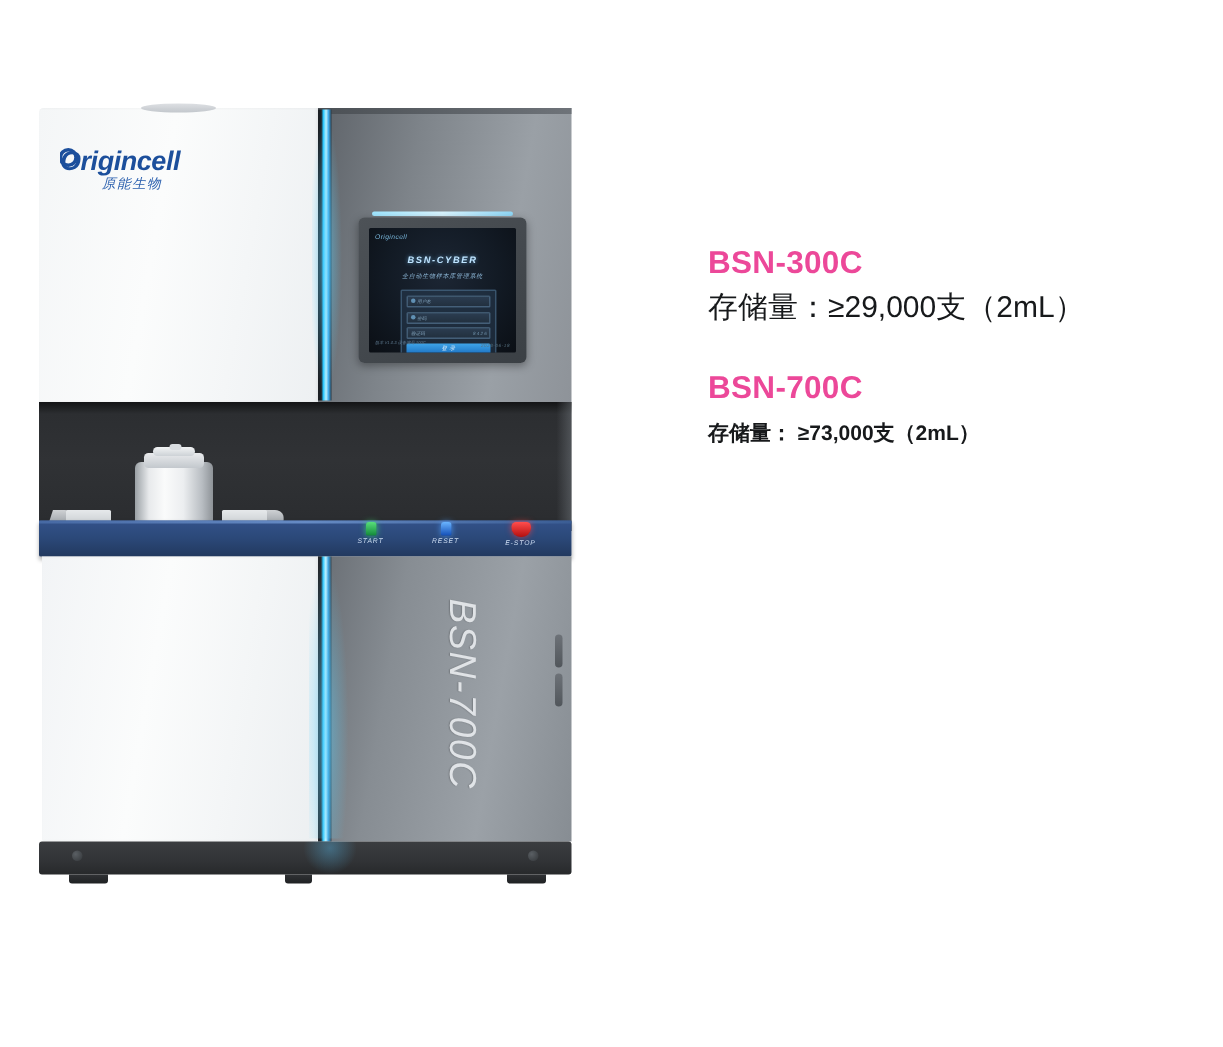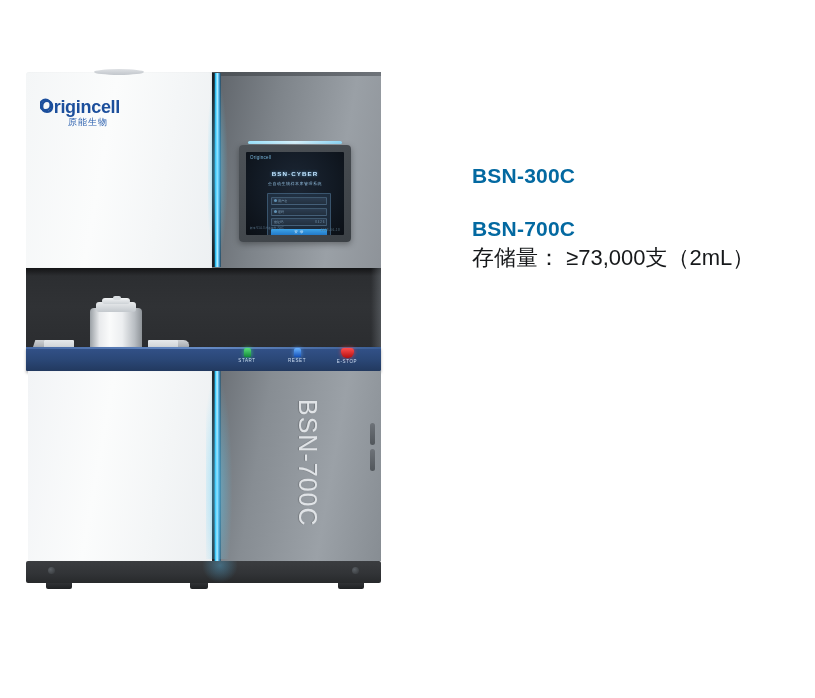--- a/index.html
+++ b/index.html
@@ -16,20 +16,21 @@
     -webkit-font-smoothing: antialiased;
   }
 
   
   #product-photo {
     position: absolute;
     left: 18px;
     top: 62px;
     width: 372px;
     height: 552px;
+    font-style: italic;
   }
 
   
   .upper-body {
     position: absolute;
     left: 8px;
     top: 10px;
     width: 355px;
     height: 196px;
   }
@@ -386,32 +387,32 @@
     position: absolute;
     left: 472px;
     top: 163px;
     width: 330px;
   }
   .spec-block { margin-bottom: 27px; }
   .spec-block:last-child { margin-bottom: 0; }
   .spec-model {
     font-size: 21px;
     font-weight: bold;
-    color: #0369a1;
+    color: #ec4899;
     letter-spacing: 0.2px;
     line-height: 26px;
   }
   .spec-detail {
     font-size: 20px;
     color: #17191b;
     line-height: 28px;
     margin-top: 2px;
     font-family: "Liberation Sans", "DejaVu Sans", sans-serif;
   }
-  .spec-block.b2 .spec-detail { font-size: 22px; }
+  .spec-block.b2 .spec-detail { font-size: 14px; font-weight: bold; }
 </style>
 </head>
 <body>
 
 <div id="product-photo">
 
   <div class="upper-body">
     <div class="upper-white">
       <div class="upper-top-oval"></div>
 
@@ -505,20 +506,21 @@
     <div class="base-screw r"></div>
   </div>
   <div class="foot f1"></div>
   <div class="foot f2"></div>
   <div class="foot f3"></div>
 </div>
 
 <div id="spec-list">
   <div class="spec-block b1">
     <div class="spec-model">BSN-300C</div>
+    <div class="spec-detail">存储量：≥29,000支（2mL）</div>
   </div>
   <div class="spec-block b2">
     <div class="spec-model">BSN-700C</div>
     <div class="spec-detail">存储量： ≥73,000支（2mL）</div>
   </div>
   <div class="spec-block b3">
   </div>
 </div>
 
 </body></html>

